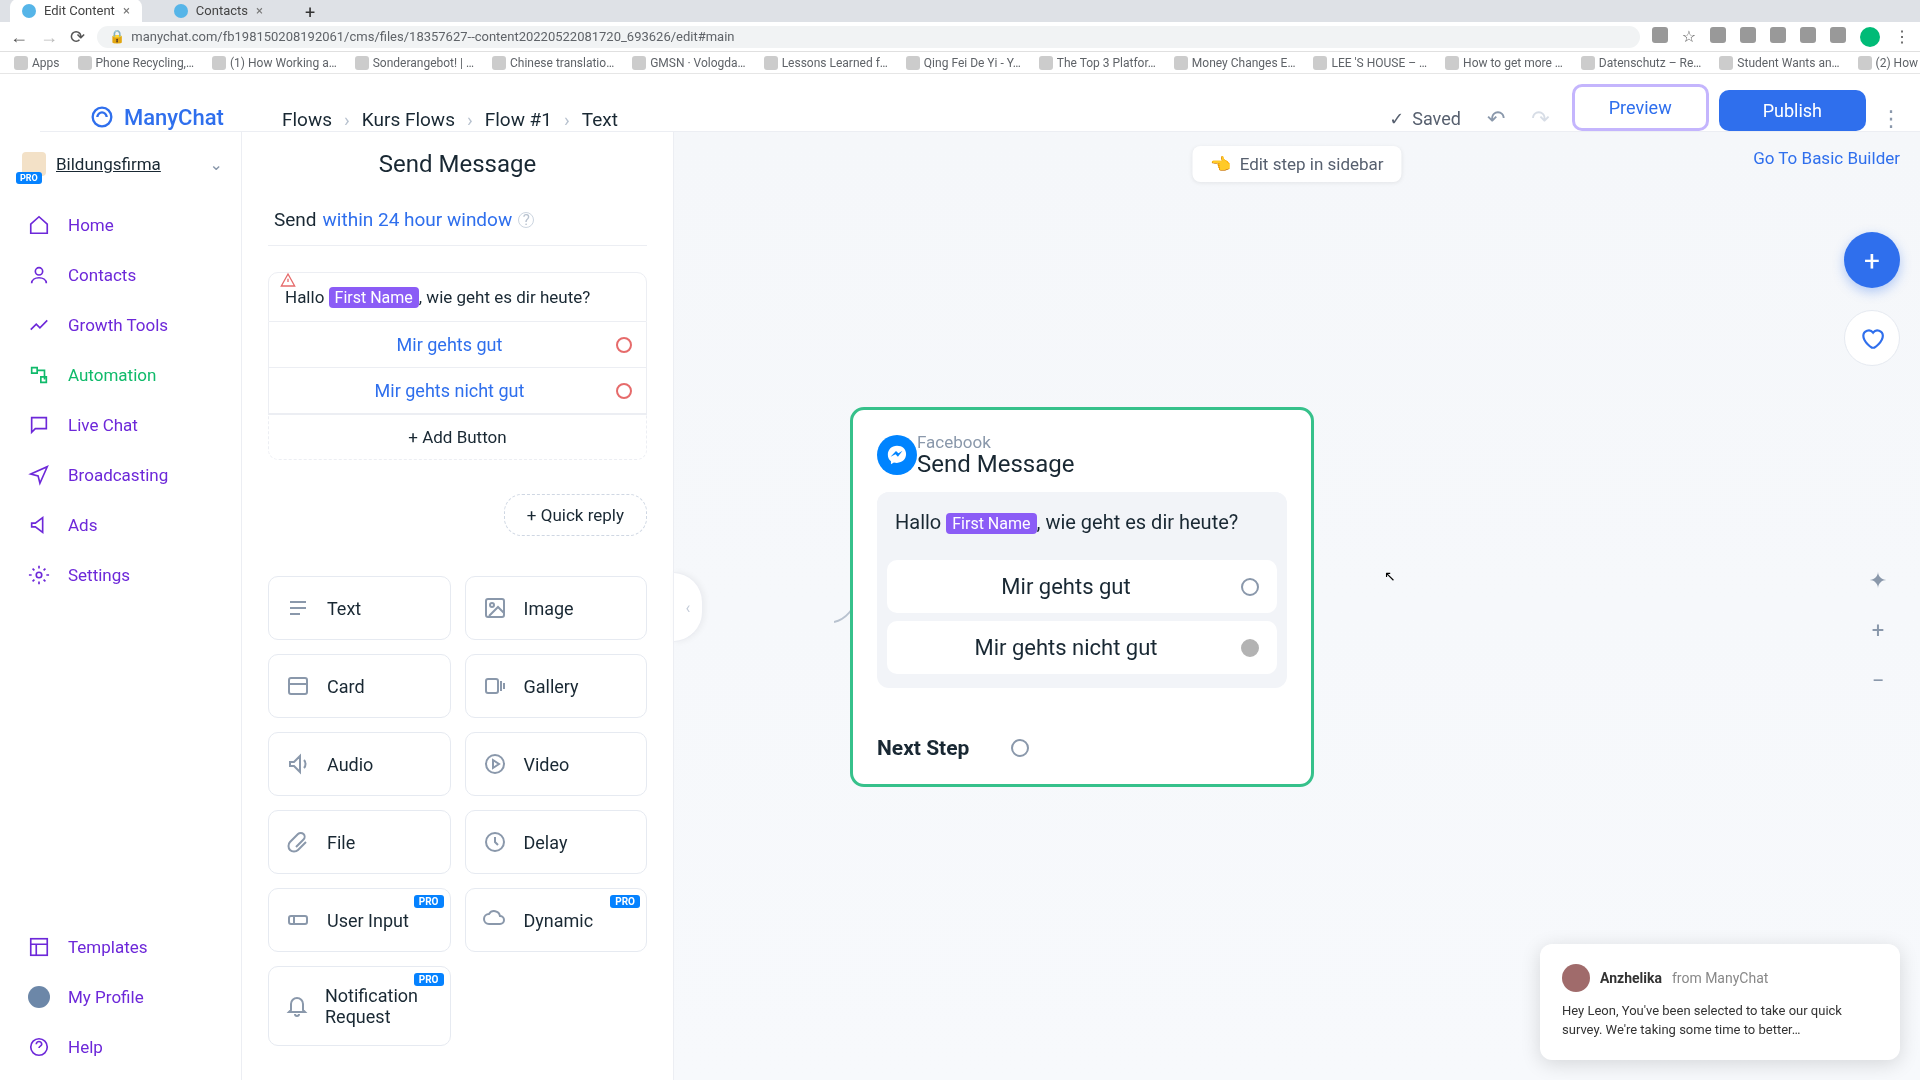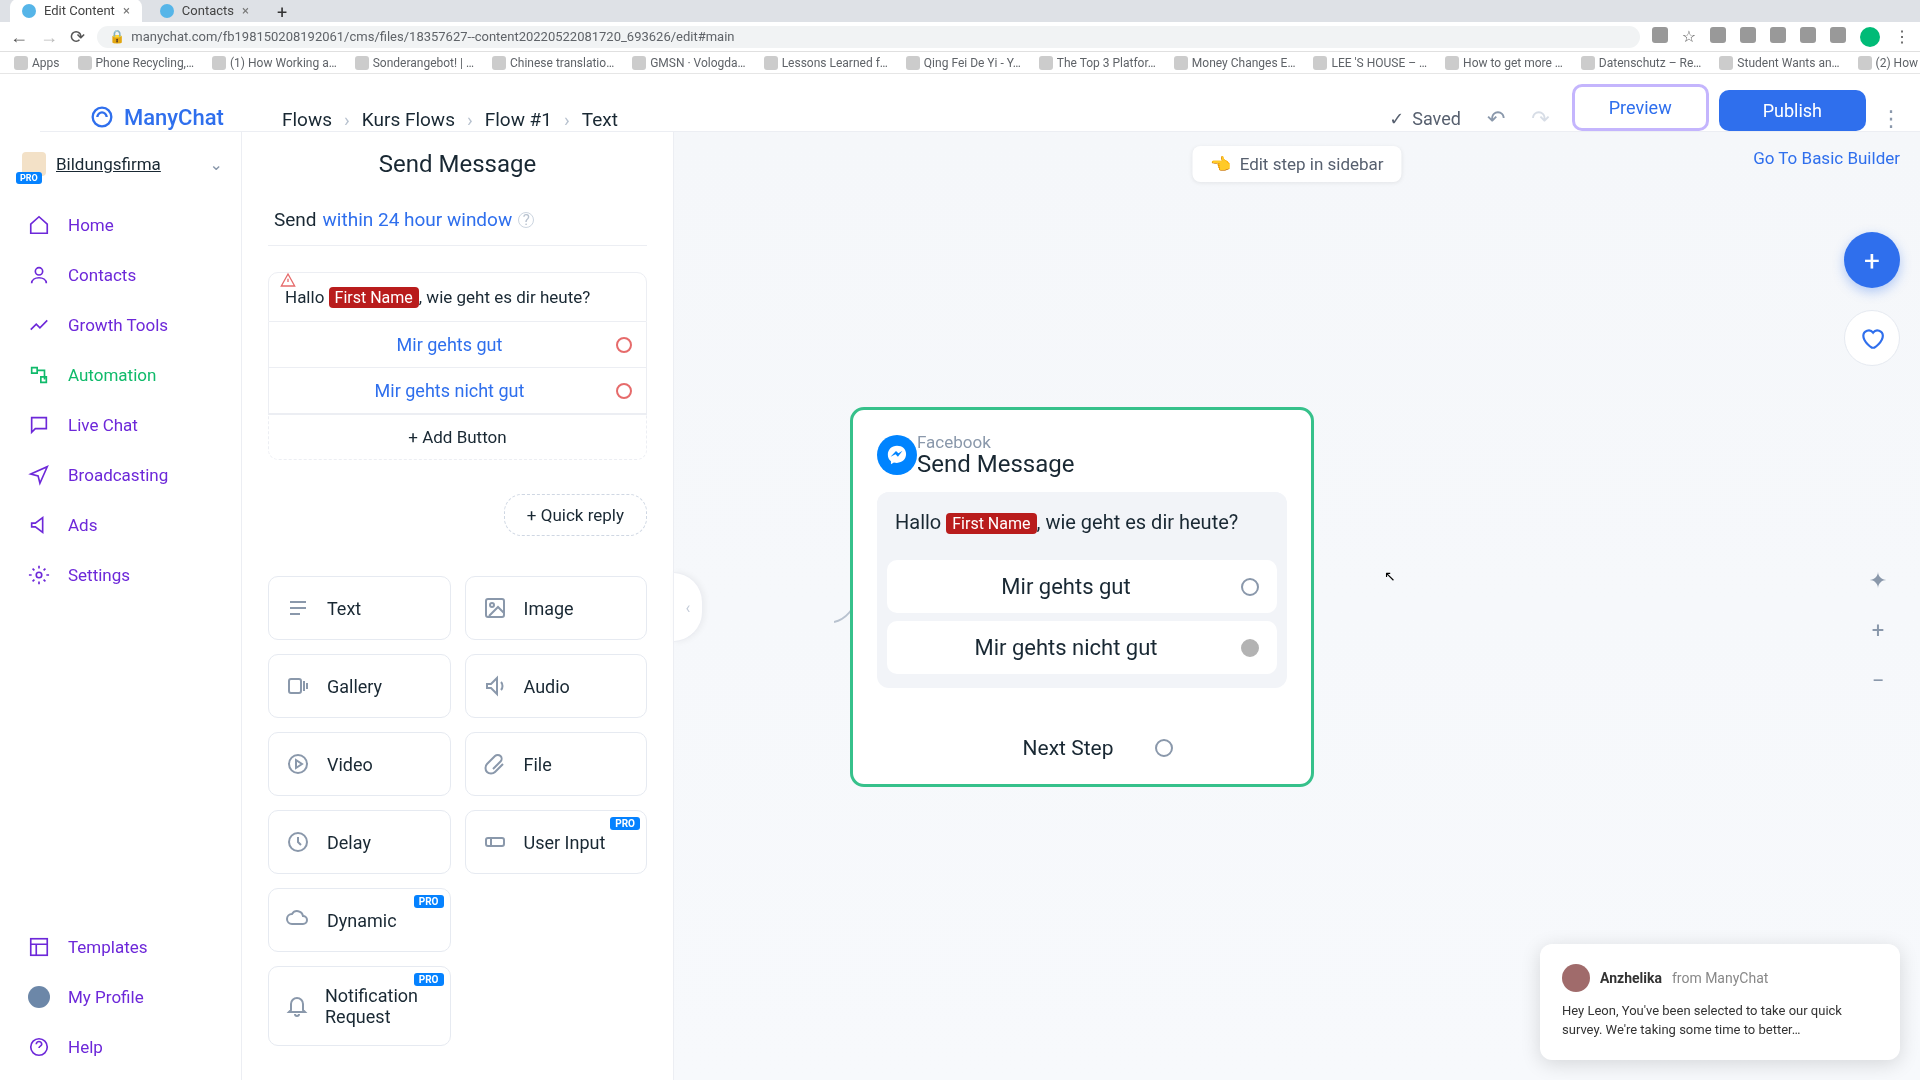--- a/index.html
+++ b/index.html
@@ -1,21 +1,21 @@
 <!DOCTYPE html>
 <html><head>
 <meta charset="utf-8">
 <style>
 * { margin: 0; padding: 0; box-sizing: border-box; font-family: -apple-system, BlinkMacSystemFont, "Segoe UI", Roboto, sans-serif; }
 body { width: 1920px; height: 1080px; overflow: hidden; background: #fff; }
 
 
 .browser { width: 100%; height: 100%; display: flex; flex-direction: column; }
 .tab-strip { height: 22px; background: #dee1e6; display: flex; align-items: flex-end; padding-left: 10px; font-size: 13px; }
-.tab { background: #fff; border-radius: 8px 8px 0 0; padding: 4px 12px; display: flex; align-items: center; gap: 8px; margin-right: 6px; color: #444; }
+.tab { background: #fff; border-radius: 8px 8px 0 0; padding: 4px 12px; display: flex; align-items: center; gap: 8px; margin-right: 20px; color: #444; }
 .tab.inactive { background: #dee1e6; }
 .tab-favicon { width: 14px; height: 14px; border-radius: 50%; background: #56b5e8; display:inline-block; }
 .tab-close { color: #777; font-size: 13px; }
 .new-tab-btn { padding: 0 10px; color: #333; font-size: 18px; line-height: 1; }
 .nav-bar { height: 30px; background: #fff; display: flex; align-items: center; padding: 0 10px; gap: 12px; border-bottom: 1px solid #e0e0e0; }
 .nav-btn { color: #555; font-size: 18px; }
 .nav-btn.disabled { color: #bbb; }
 .url-bar { flex: 1; background: #f1f3f4; border-radius: 14px; height: 22px; display: flex; align-items: center; padding: 0 12px; font-size: 13px; color: #5f6368; gap: 6px; }
 .ext-icons { display: flex; gap: 14px; color: #555; font-size: 16px; }
 .ext-ico { width:16px; height:16px; border-radius:3px; background:#999; display:inline-block; }
@@ -58,21 +58,21 @@
 
 
 .editor { width: 432px; background: #fff; border-right: 1px solid #eceef3; position: relative; padding: 18px 26px 0 26px; overflow-y:auto; }
 .ed-title { text-align: center; font-size: 24px; color: #192833; margin-bottom: 30px; }
 .send-line { font-size: 19px; color: #192833; display: flex; align-items: center; gap: 6px; margin-bottom: 10px; margin-left: 6px; }
 .send-link { color: #2f6fed; }
 .info-ico { color: #b8c2cf; font-size: 15px; border:1px solid #ccd5e0; border-radius:50%; width:16px; height:16px; display:inline-flex; align-items:center; justify-content:center; }
 .divider { border: none; border-top: 1px solid #eceef3; margin: 14px 0 26px 0; }
 .warn-ico { position: absolute; left: 12px; color: #e66b6b; }
 .msg-block { background: #fff; border: 1px solid #eceef3; border-radius: 10px 10px 0 0; padding: 14px 16px; font-size: 17px; color: #192833; }
-.var-chip { background: #b91c1c; color: #fff; border-radius: 4px; padding: 1px 6px; font-size: 16px; }
+.var-chip { background: #8b5cf6; color: #fff; border-radius: 4px; padding: 1px 6px; font-size: 16px; }
 .btn-row { border: 1px solid #eceef3; border-top: none; display: flex; align-items: center; padding: 12px 14px; }
 .btn-row-last { border-radius: 0; }
 .btn-label { flex: 1; text-align: center; color: #2f6fed; font-size: 18px; }
 .port { width: 16px; height: 16px; border: 2px solid #e66b6b; border-radius: 50%; }
 .add-btn-row { border: 1px dashed #eceef3; border-top: 1px solid #eceef3; border-radius: 0 0 10px 10px; text-align: center; padding: 12px; color: #192833; font-size: 17px; }
 .quick-reply { margin-top: 34px; margin-left: auto; display: block; border: 1.5px dashed #cfd7e3; color: #192833; background: #fff; border-radius: 18px; padding: 10px 22px; font-size: 17px; }
 .content-grid { margin-top: 40px; display: grid; grid-template-columns: 1fr 1fr; gap: 14px; }
 .ct-card { border: 1px solid #e6eaf1; border-radius: 10px; padding: 18px 16px; display: flex; align-items: center; gap: 16px; font-size: 18px; color: #192833; position: relative; }
 .ct-ico { width: 26px; height: 26px; color: #8a98ab; display:flex; align-items:center; justify-content:center; }
 .ct-pro { position: absolute; top: 6px; right: 6px; background: #0582ff; color: #fff; font-size: 10px; font-weight: 700; padding: 1px 5px; border-radius: 3px; }
@@ -89,21 +89,21 @@
 .node-head { display: flex; align-items: center; margin-bottom: 14px; }
 .node-ico { width: 40px; height: 40px; border-radius: 50%; background: #0084ff; display:flex; align-items:center; justify-content:center; }
 .node-platform { font-size: 17px; color: #8a98ab; }
 .node-title { font-size: 24px; color: #192833; margin-top: -2px; }
 .node-msg { background: #f2f4f8; border-radius: 12px 12px 0 0; padding: 18px 18px; font-size: 20px; color: #192833; }
 .node-btn-wrap { background:#f2f4f8; border-radius:12px; padding:0 0 14px 0; }
 .node-btn-inner { margin: 8px 10px 0 10px; background:#fff; border-radius:10px; padding:14px 18px; display:flex; align-items:center; font-size:22px; color:#192833; }
 .node-port { width: 18px; height: 18px; border: 2.5px solid #8a98ab; border-radius: 50%; margin-left: 14px; }
 .node-port-filled { background:#b3b3b3; border-color:#b3b3b3; }
 .node-label-center { flex:1; text-align:center; }
-.next-step { margin-top: 48px; text-align: right; font-size: 21px; color: #192833; display:flex; align-items:center; justify-content:center; gap:10px; }
+.next-step { margin-top: 48px; text-align: right; font-size: 21px; color: #192833; display:flex; align-items:center; justify-content:flex-start; gap:10px;font-weight:bold; }
 .next-port { width:18px; height:18px; border:2.5px solid #8a98ab; border-radius:50%; position:relative; right:-32px; background:#fff; }
 
 
 .fab-col { position: absolute; right: 20px; top: 100px; display: flex; flex-direction: column; gap: 22px; align-items: center; }
 .fab { width: 56px; height: 56px; border-radius: 50%; display: flex; align-items: center; justify-content: center; font-size: 28px; }
 .fab-add { background: #2f6fed; color: #fff; box-shadow: 0 4px 12px rgba(47,111,237,.35); }
 .fab-heart { background: #fff; color: #2f6fed; border: 1px solid #e6eaf1; }
 .zoom-col { position:absolute; right: 24px; top: 430px; display:flex; flex-direction:column; gap:14px; align-items:center; color:#8a98ab; }
 .zoom-btn { width:36px; height:36px; border-radius:50%; display:flex; align-items:center; justify-content:center; font-size:22px; color:#8a98ab; }
 
@@ -403,20 +403,29 @@
                   <rect x="3" y="3" width="18" height="18" rx="2"></rect>
                   <circle cx="9" cy="9" r="2"></circle>
                   <path d="M21 17l-6-6-9 9"></path>
                 </svg>
               </span>
               <span>Image</span>
             </div>
           <div class="ct-card">
               <span class="ct-ico">
                 <svg viewBox="0 0 24 24" width="24" height="24" fill="none" stroke="currentColor" stroke-width="2">
+                  <rect x="3" y="4" width="18" height="16" rx="2"></rect>
+                  <path d="M3 10h18"></path>
+                </svg>
+              </span>
+              <span>Card</span>
+            </div>
+          <div class="ct-card">
+              <span class="ct-ico">
+                <svg viewBox="0 0 24 24" width="24" height="24" fill="none" stroke="currentColor" stroke-width="2">
                   <rect x="3" y="5" width="12" height="14" rx="2"></rect>
                   <path d="M18 7v10M21 9v6"></path>
                 </svg>
               </span>
               <span>Gallery</span>
             </div>
           <div class="ct-card">
               <span class="ct-ico">
                 <svg viewBox="0 0 24 24" width="24" height="24" fill="none" stroke="currentColor" stroke-width="2">
                   <path d="M4 10h4l6-6v16l-6-6H4zM18 8c2 2 2 6 0 8"></path>

